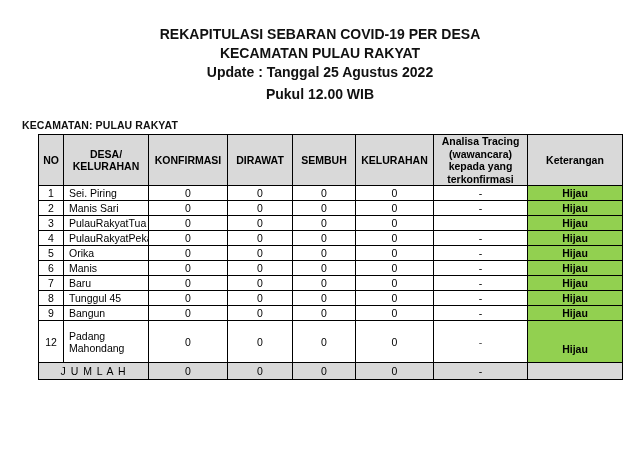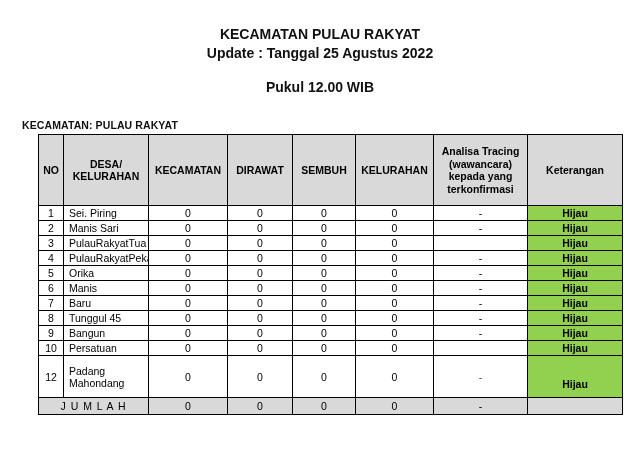--- a/index.html
+++ b/index.html
@@ -8,39 +8,39 @@
   }
   *{box-sizing:border-box;}
   html,body{margin:0;padding:0;background:#fff;}
   body{font-family:"Liberation Sans","DejaVu Sans",sans-serif;color:#000;}
   .page{position:relative;width:640px;height:456px;background:#fff;overflow:hidden;}
 
   .title-block{
     position:absolute;top:25px;left:0;width:100%;
     text-align:center;font-weight:700;font-size:14px;line-height:19px;color:#111;
   }
-  .title-block .t4{margin-top:15px;}
+  .title-block .t4{margin-top:3px;}
 
   .section-label{
     position:absolute;top:119px;left:22px;
     font-weight:700;font-size:10.5px;color:#111;letter-spacing:.1px;
   }
 
   table.covid{
     position:absolute;top:134px;left:38px;width:584px;
     border-collapse:collapse;table-layout:fixed;background:#fff;
   }
   table.covid th,
   table.covid td{border:1px solid #000;overflow:hidden;}
 
   thead th{
     background:var(--header-gray);
     font-weight:700;font-size:10.5px;line-height:12.5px;
     white-space:pre-line;text-align:center;vertical-align:middle;
-    height:49px;padding:10px 1px;border-bottom:2px solid #000;
+    height:49px;padding:0 1px;border-bottom:2px solid #000;
   }
 
   tbody td{
     font-size:10.5px;line-height:12px;height:15px;
     padding:0 2px;text-align:center;vertical-align:middle;background:#fff;
   }
   tbody td.c-name{text-align:left;padding-left:5px;}
   tbody td.c-ket{background:var(--status-green);font-weight:700;}
 
   tr.row-tall td{height:28px;}
@@ -55,20 +55,21 @@
     text-align:center;vertical-align:middle;padding:0 2px;
   }
   tfoot td.jumlah-label{letter-spacing:1px;}
 </style>
 </head>
 <body>
 
 <div class="page">
 
   <div class="title-block">
+    <div class="t1">REKAPITULASI SEBARAN COVID-19 PER DESA</div>
     <div class="t2">KECAMATAN PULAU RAKYAT</div>
     <div class="t3">Update : Tanggal 25 Agustus 2022</div>
     <div class="t4">Pukul 12.00 WIB</div>
   </div>
 
   <div class="section-label">KECAMATAN: PULAU RAKYAT</div>
 
   <table class="covid">
     <colgroup>
       <col style="width:25px">
@@ -78,21 +79,21 @@
       <col style="width:63px">
         <col style="width:78px">
         <col style="width:94px">
         <col style="width:95px">
     </colgroup>
     <thead>
       <tr>
         <th>NO</th>
         <th>DESA/
 KELURAHAN</th>
-        <th>KECAMATAN</th>
+        <th>KONFIRMASI</th>
         <th>DIRAWAT</th>
         <th>SEMBUH</th>
         <th>KELURAHAN</th>
         <th>Analisa Tracing
 (wawancara)
 kepada yang
 terkonfirmasi</th>
         <th>Keterangan</th>
       </tr>
     </thead>
@@ -180,30 +181,20 @@
         <tr>
     <td class="c-no">9</td>
     <td class="c-name">Bangun</td>
     <td class="c-num">0</td>
     <td class="c-num">0</td>
     <td class="c-num">0</td>
     <td class="c-num">0</td>
     <td class="c-tracing">-</td>
     <td class="c-ket">Hijau</td>
   </tr>
-        <tr>
-    <td class="c-no">10</td>
-    <td class="c-name">Persatuan</td>
-    <td class="c-num">0</td>
-    <td class="c-num">0</td>
-    <td class="c-num">0</td>
-    <td class="c-num">0</td>
-    <td class="c-tracing"></td>
-    <td class="c-ket">Hijau</td>
-  </tr>
         <tr class="row-taller">
     <td class="c-no">12</td>
     <td class="c-name">Padang Mahondang</td>
     <td class="c-num">0</td>
     <td class="c-num">0</td>
     <td class="c-num">0</td>
     <td class="c-num">0</td>
     <td class="c-tracing">-</td>
     <td class="c-ket">Hijau</td>
   </tr>

